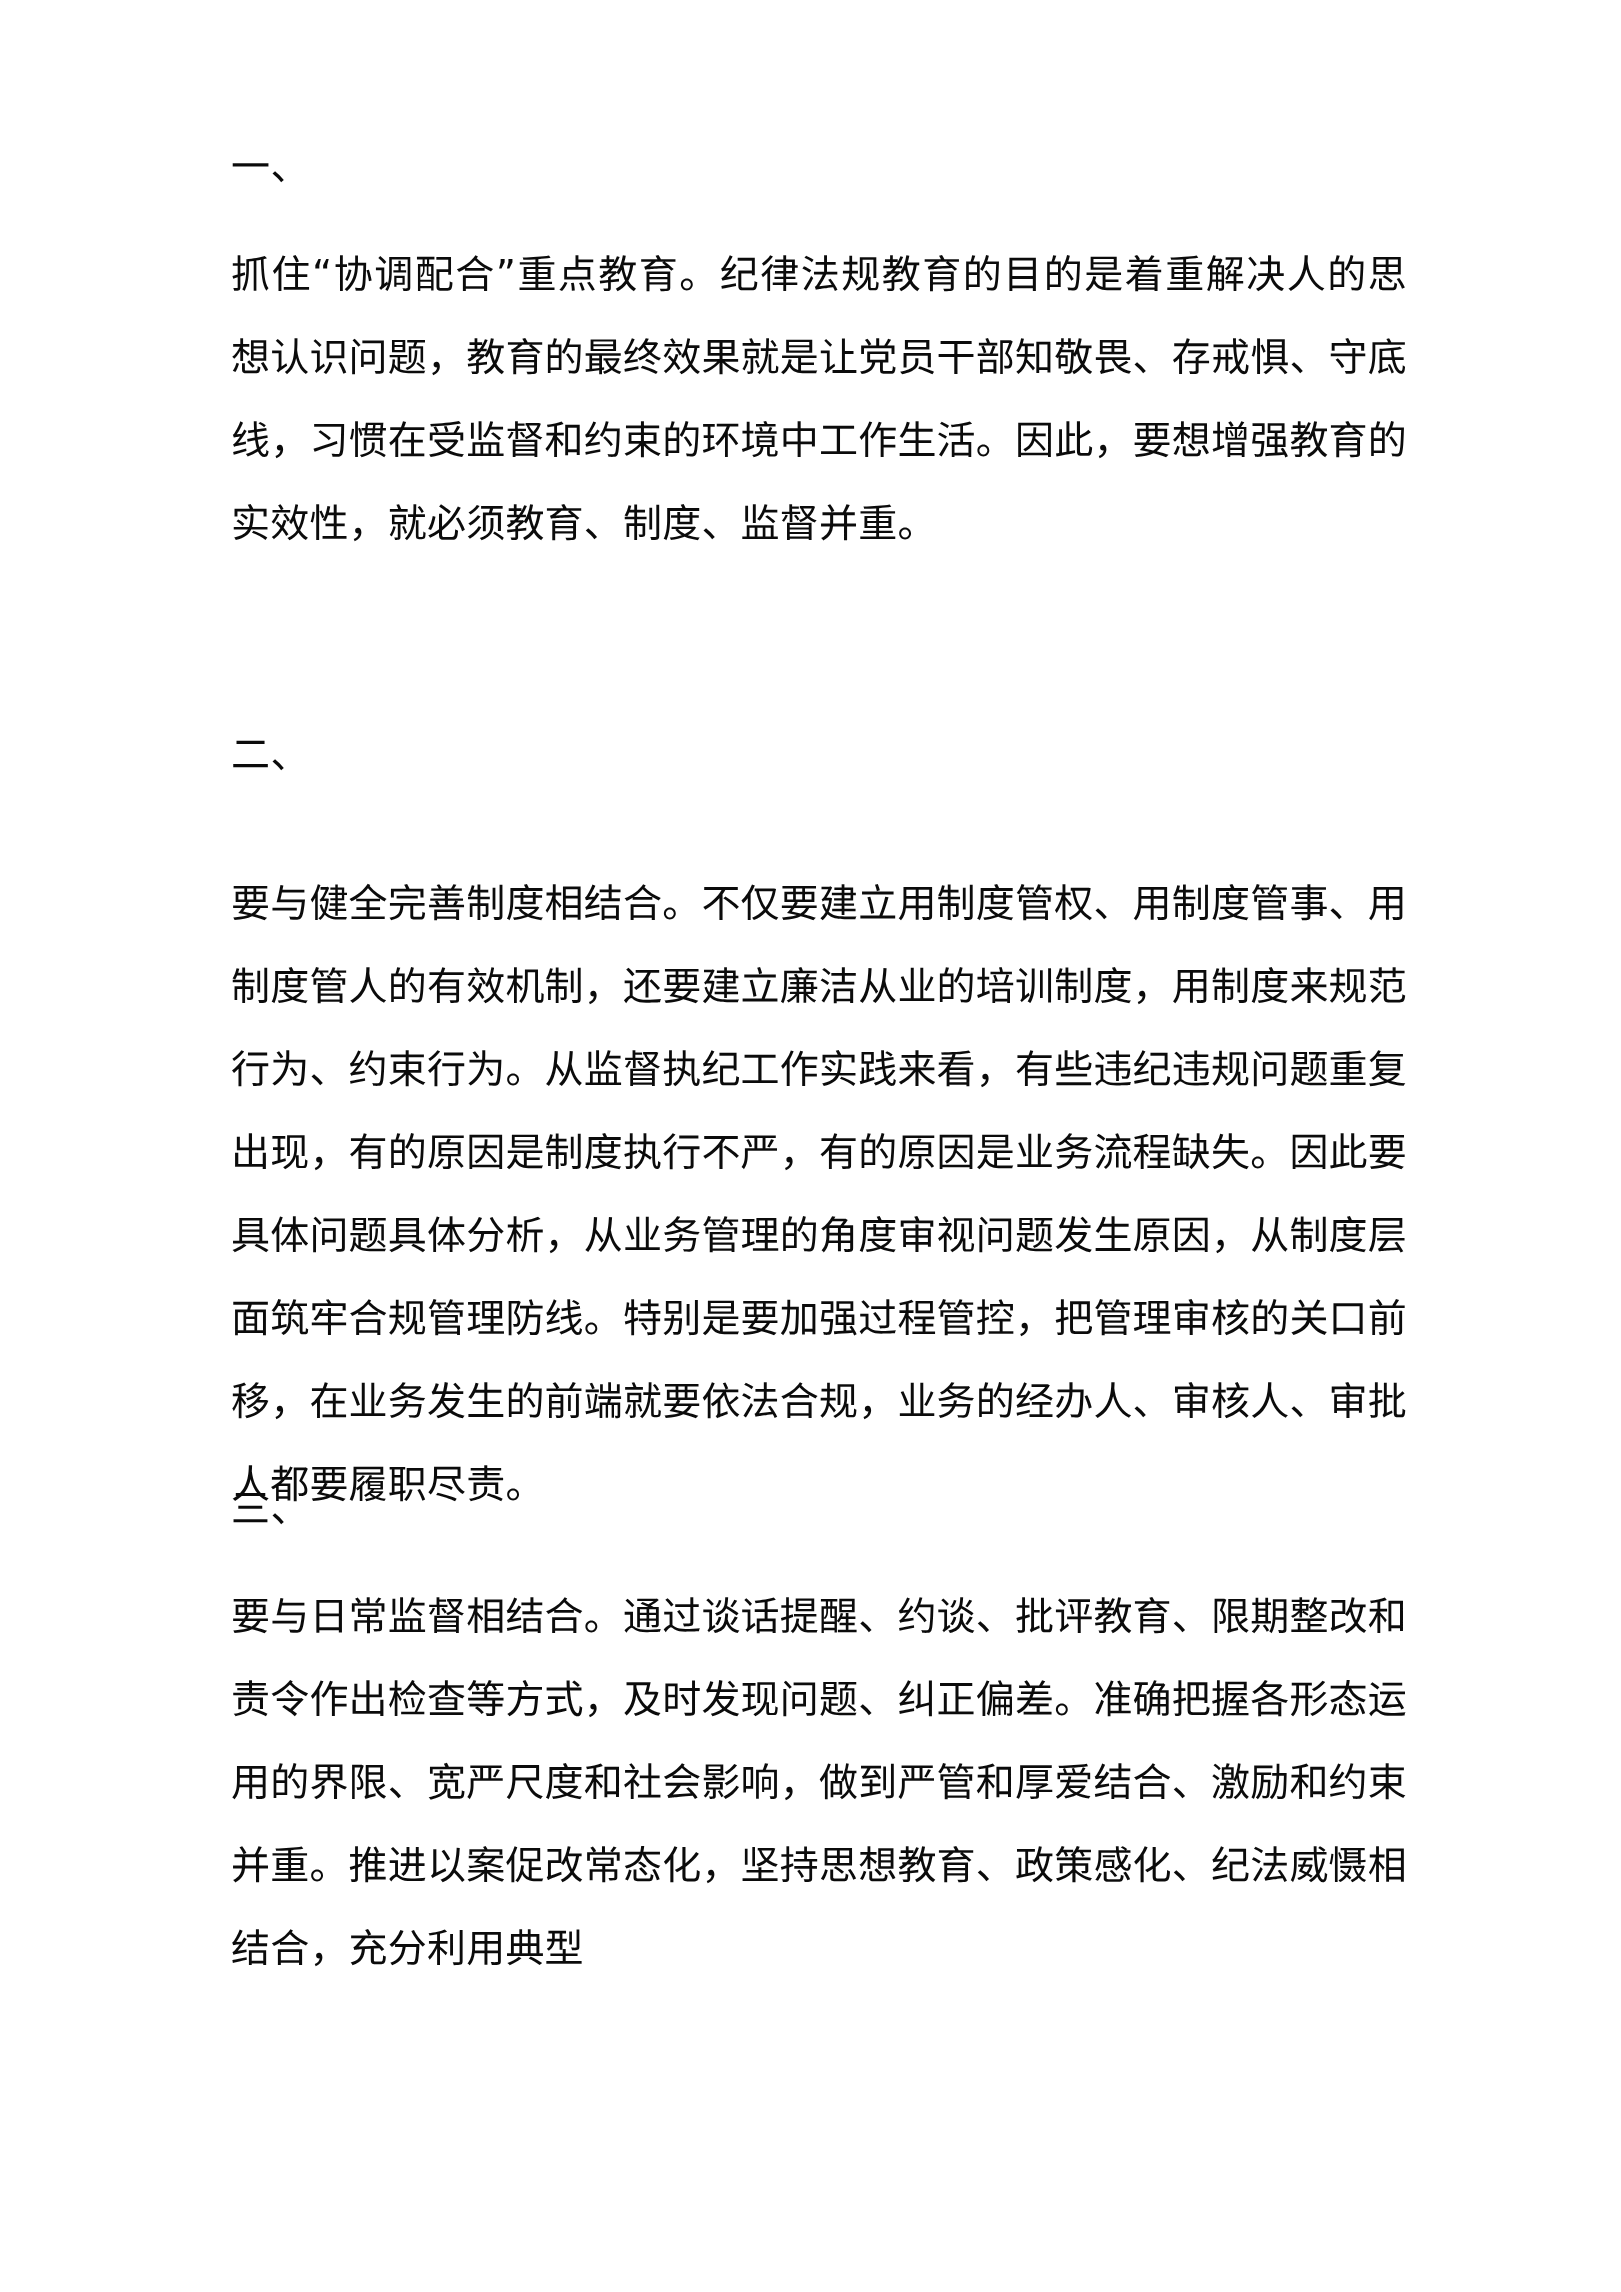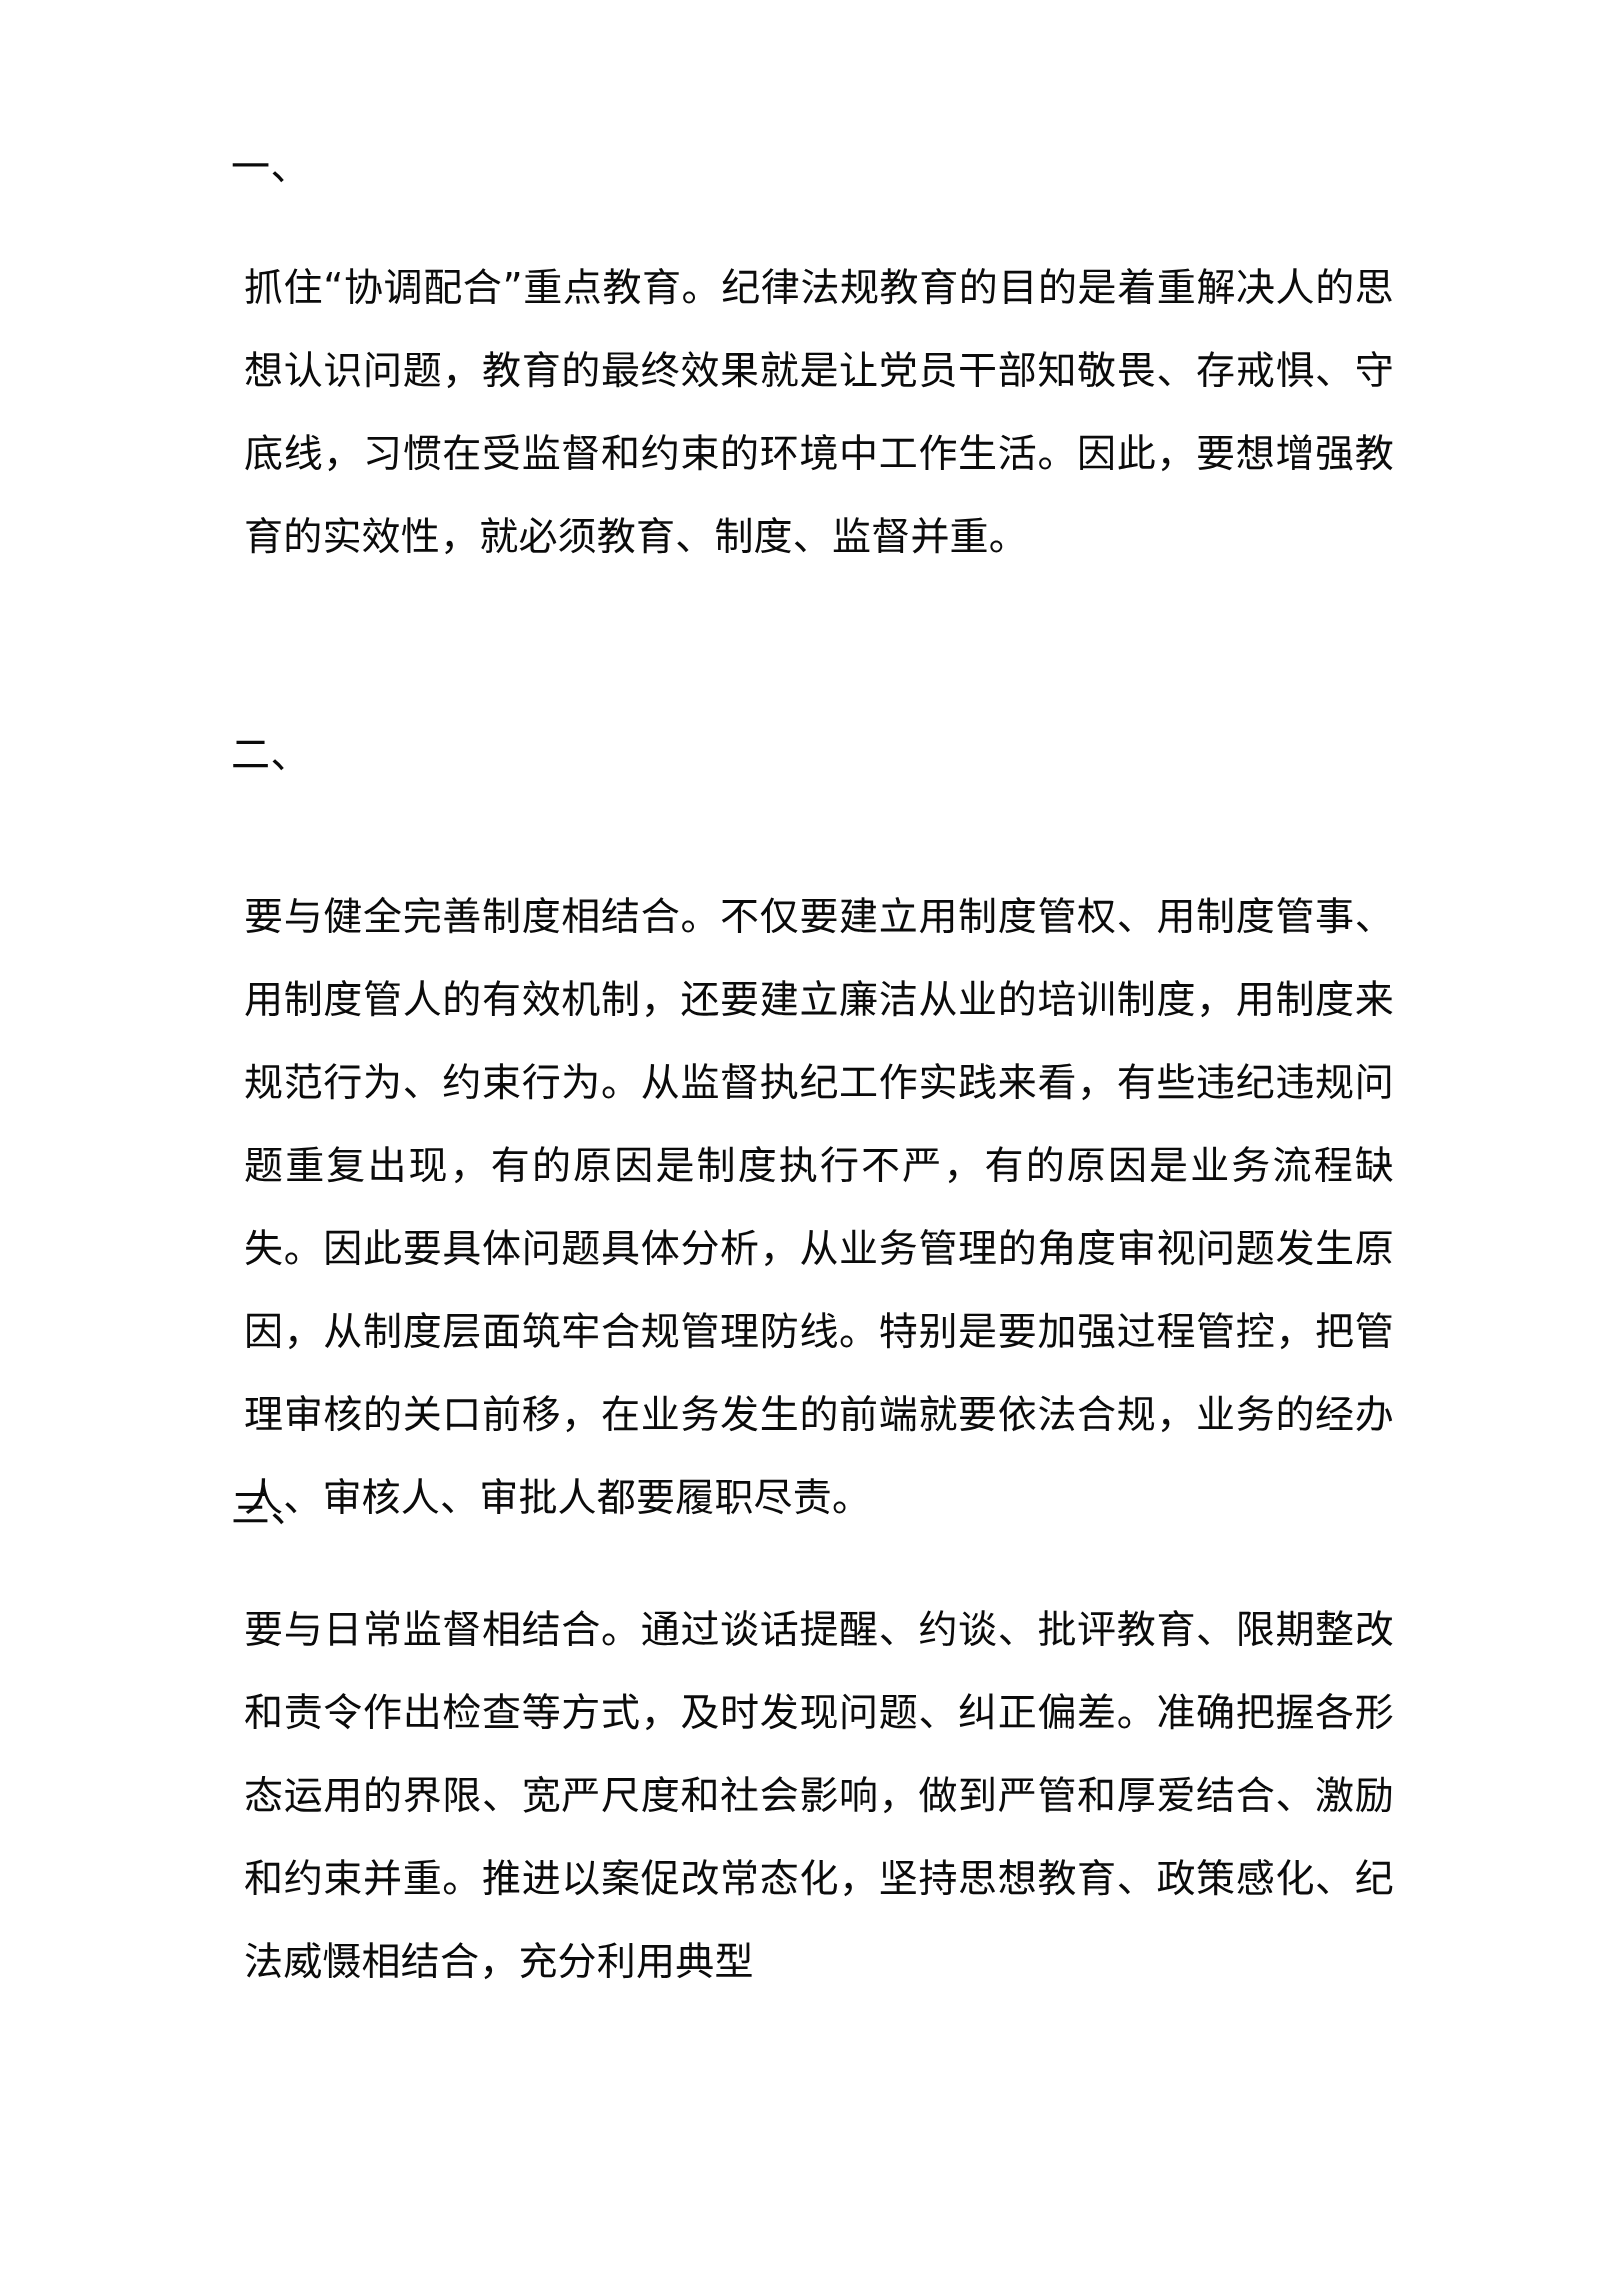--- a/index.html
+++ b/index.html
@@ -34,21 +34,21 @@
     letter-spacing: 0.5px;
     margin: 0;
     padding: 0;
     white-space: pre;
   }
   .doc-paragraph {
     font-size: 39px;
     line-height: 83px;
     color: #0b0b0b;
     font-weight: 400;
-    margin: 13px;
+    margin: 0;
     padding: 0;
     text-align: justify;
     text-justify: inter-ideograph;
     letter-spacing: 0.2px;
     word-break: break-all;
   }
   
   .blk { position: absolute; left: 0; width: 1176px; }
   #h1 { top: 147px; }
   #p1 { top: 233px; }

